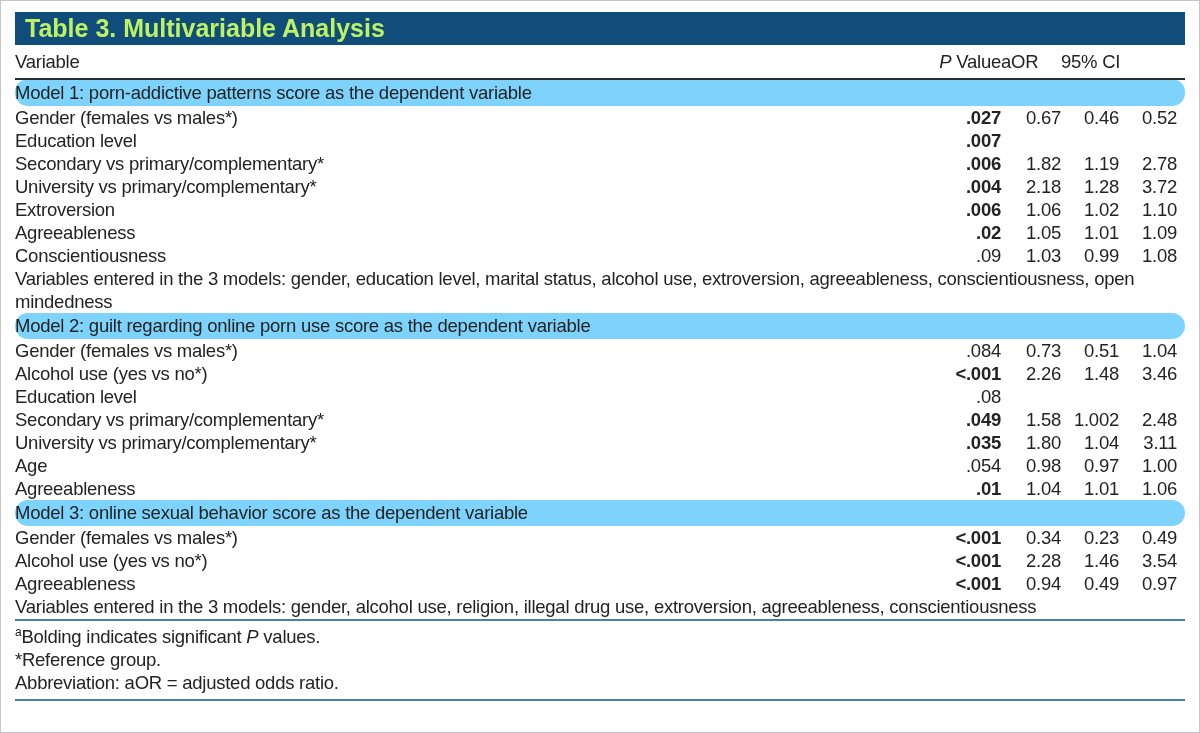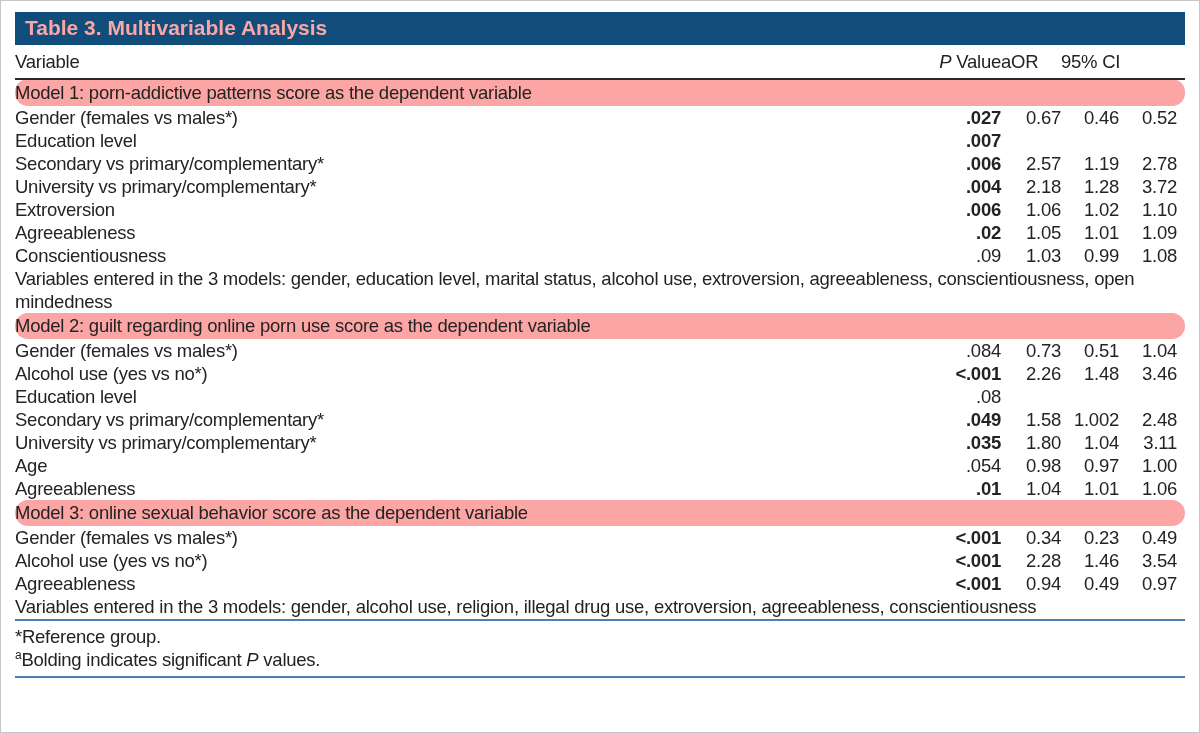--- a/index.html
+++ b/index.html
@@ -10,23 +10,23 @@
     box-sizing: border-box;
     border: 1px solid #c6c6c6;
     font-family: "Liberation Sans", sans-serif;
     color: #232323;
     overflow: hidden;
   }
   .page { padding: 11px 14px 0 14px; }
 
   .title-bar {
     background: #114d7a;
-    color: #fca5a5;
+    color: #bef264;
     font-weight: bold;
-    font-size: 21px;
+    font-size: 25px;
     line-height: 24px;
     padding: 4px 10px 5px 10px;
     margin-bottom: 4px;
   }
 
   table.mv {
     width: 100%;
     border-collapse: collapse;
     table-layout: fixed;
     font-size: 18.5px;
@@ -55,21 +55,21 @@
     line-height: 23px;
     vertical-align: top;
     white-space: nowrap;
     overflow: visible;
   }
   td.num { text-align: right; }
   td.last { padding-right: 8px; }
   td.b { font-weight: bold; }
 
   tr.model-row td {
-    background: #fca5a5;
+    background: #7dd3fc;
     height: 26px;
     line-height: 26px;
     white-space: normal;
     border-radius: 13px;
   }
   tr.note-row td {
     white-space: normal;
     height: auto;
     line-height: 23px;
   }
@@ -134,21 +134,21 @@
         <tr>
           <td class="var">Education level</td>
           <td class="num p b">.007</td>
           <td class="num"></td>
           <td class="num"></td>
           <td class="num last"></td>
         </tr>
         <tr>
           <td class="var">Secondary vs primary/complementary*</td>
           <td class="num p b">.006</td>
-          <td class="num">2.57</td>
+          <td class="num">1.82</td>
           <td class="num">1.19</td>
           <td class="num last">2.78</td>
         </tr>
         <tr>
           <td class="var">University vs primary/complementary*</td>
           <td class="num p b">.004</td>
           <td class="num">2.18</td>
           <td class="num">1.28</td>
           <td class="num last">3.72</td>
         </tr>
@@ -252,17 +252,18 @@
           <td class="num">0.49</td>
           <td class="num last">0.97</td>
         </tr>
         <tr class="note-row">
           <td colspan="5">Variables entered in the 3 models: gender, alcohol use, religion, illegal drug use, extroversion, agreeableness, conscientiousness</td>
         </tr>
       </tbody>
   </table>
 
   <div class="footnotes">
+    <div class="fn"><sup>a</sup><span>Bolding indicates significant </span><span class="it">P</span><span> values.</span></div>
     <div class="fn">*Reference group.</div>
-    <div class="fn"><sup>a</sup><span>Bolding indicates significant </span><span class="it">P</span><span> values.</span></div>
+    <div class="fn">Abbreviation: aOR = adjusted odds ratio.</div>
   </div>
 
 </div>
 
 </body></html>

